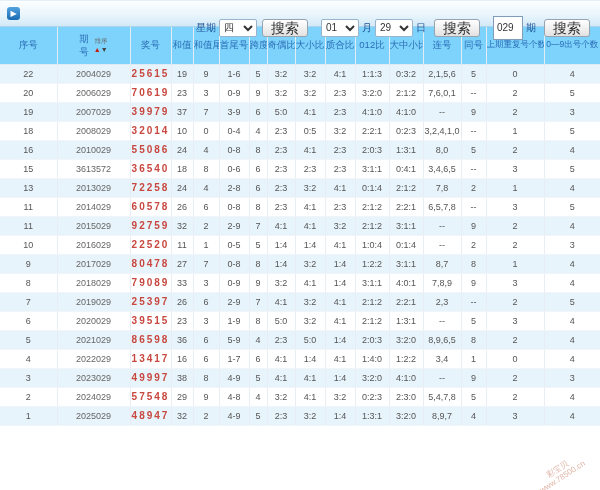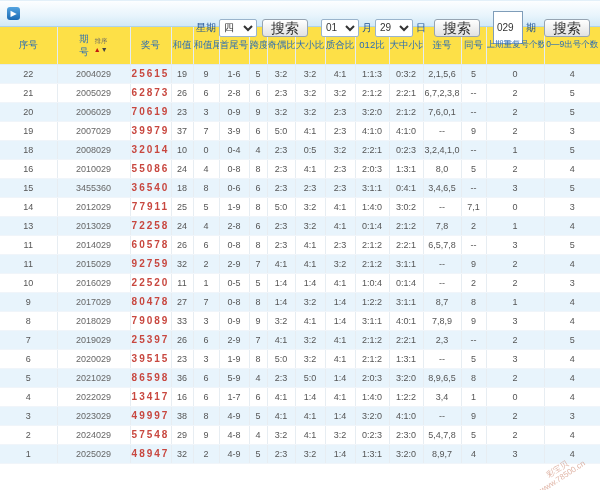--- a/index.html
+++ b/index.html
@@ -27,28 +27,28 @@
   .ctl-select {
     height:18px; font-size:10px; color:#333; background:#fff;
     border:1px solid #9ab4cc; border-radius:2px; width:38px;
   }
   .ctl-btn {
     height:18px; font-size:14px; color:#333; margin-left:5px;
     background:linear-gradient(#ffffff,#e2e2e2); border:1px solid #96a4b2;
     border-radius:3px; padding:0 8px; cursor:pointer; white-space:nowrap;
   }
   .ctl-input {
-    width:30px; height:33px; border:1px solid #7f9db9; font-size:10px;
+    width:30px; height:24px; border:1px solid #7f9db9; font-size:10px;
     padding:0 3px; color:#333;
   }
   
   table { width:600px; border-collapse:collapse; table-layout:fixed; }
   thead th {
     height:37px; font-size:9.5px; font-weight:normal; color:#2a6cb5;
-    background:#fde047; border-right:1px solid #e3ecf3; border-bottom:1px solid #e0eaf2;
+    background:#7dd3fc; border-right:1px solid #e3ecf3; border-bottom:1px solid #e0eaf2;
     text-align:center; vertical-align:middle; overflow:hidden; white-space:nowrap;
   }
   thead th.small { font-size:8.5px; }
   thead th:last-child, tbody td:last-child { border-right:none; }
   tbody td {
     height:19px; font-size:9px; color:#555; text-align:center; vertical-align:middle;
     border-right:1px solid #e7edf2; border-bottom:1px solid #f0f5fa;
     overflow:hidden; white-space:nowrap;
   }
   tbody tr:nth-child(odd) td { background:#e8f4fc; }
@@ -163,38 +163,20 @@
         <td>3:2</td>
         <td>4:1</td>
         <td>1:1:3</td>
         <td>0:3:2</td>
         <td>2,1,5,6</td>
         <td>5</td>
         <td>0</td>
         <td>4</td>
       </tr>
       <tr>
-        <td>21</td>
-        <td class="issue">2005029</td>
-        <td class="prize">62873</td>
-        <td>26</td>
-        <td>6</td>
-        <td>2-8</td>
-        <td>6</td>
-        <td>2:3</td>
-        <td>3:2</td>
-        <td>3:2</td>
-        <td>2:1:2</td>
-        <td>2:2:1</td>
-        <td>6,7,2,3,8</td>
-        <td>--</td>
-        <td>2</td>
-        <td>5</td>
-      </tr>
-      <tr>
         <td>20</td>
         <td class="issue">2006029</td>
         <td class="prize">70619</td>
         <td>23</td>
         <td>3</td>
         <td>0-9</td>
         <td>9</td>
         <td>3:2</td>
         <td>3:2</td>
         <td>2:3</td>
@@ -254,53 +236,35 @@
         <td>2:3</td>
         <td>2:0:3</td>
         <td>1:3:1</td>
         <td>8,0</td>
         <td>5</td>
         <td>2</td>
         <td>4</td>
       </tr>
       <tr>
         <td>15</td>
-        <td class="issue">3455360</td>
+        <td class="issue">3613572</td>
         <td class="prize">36540</td>
         <td>18</td>
         <td>8</td>
         <td>0-6</td>
         <td>6</td>
         <td>2:3</td>
         <td>2:3</td>
         <td>2:3</td>
         <td>3:1:1</td>
         <td>0:4:1</td>
         <td>3,4,6,5</td>
         <td>--</td>
         <td>3</td>
         <td>5</td>
-      </tr>
-      <tr>
-        <td>14</td>
-        <td class="issue">2012029</td>
-        <td class="prize">77911</td>
-        <td>25</td>
-        <td>5</td>
-        <td>1-9</td>
-        <td>8</td>
-        <td>5:0</td>
-        <td>3:2</td>
-        <td>4:1</td>
-        <td>1:4:0</td>
-        <td>3:0:2</td>
-        <td>--</td>
-        <td>7,1</td>
-        <td>0</td>
-        <td>3</td>
       </tr>
       <tr>
         <td>13</td>
         <td class="issue">2013029</td>
         <td class="prize">72258</td>
         <td>24</td>
         <td>4</td>
         <td>2-8</td>
         <td>6</td>
         <td>2:3</td>

